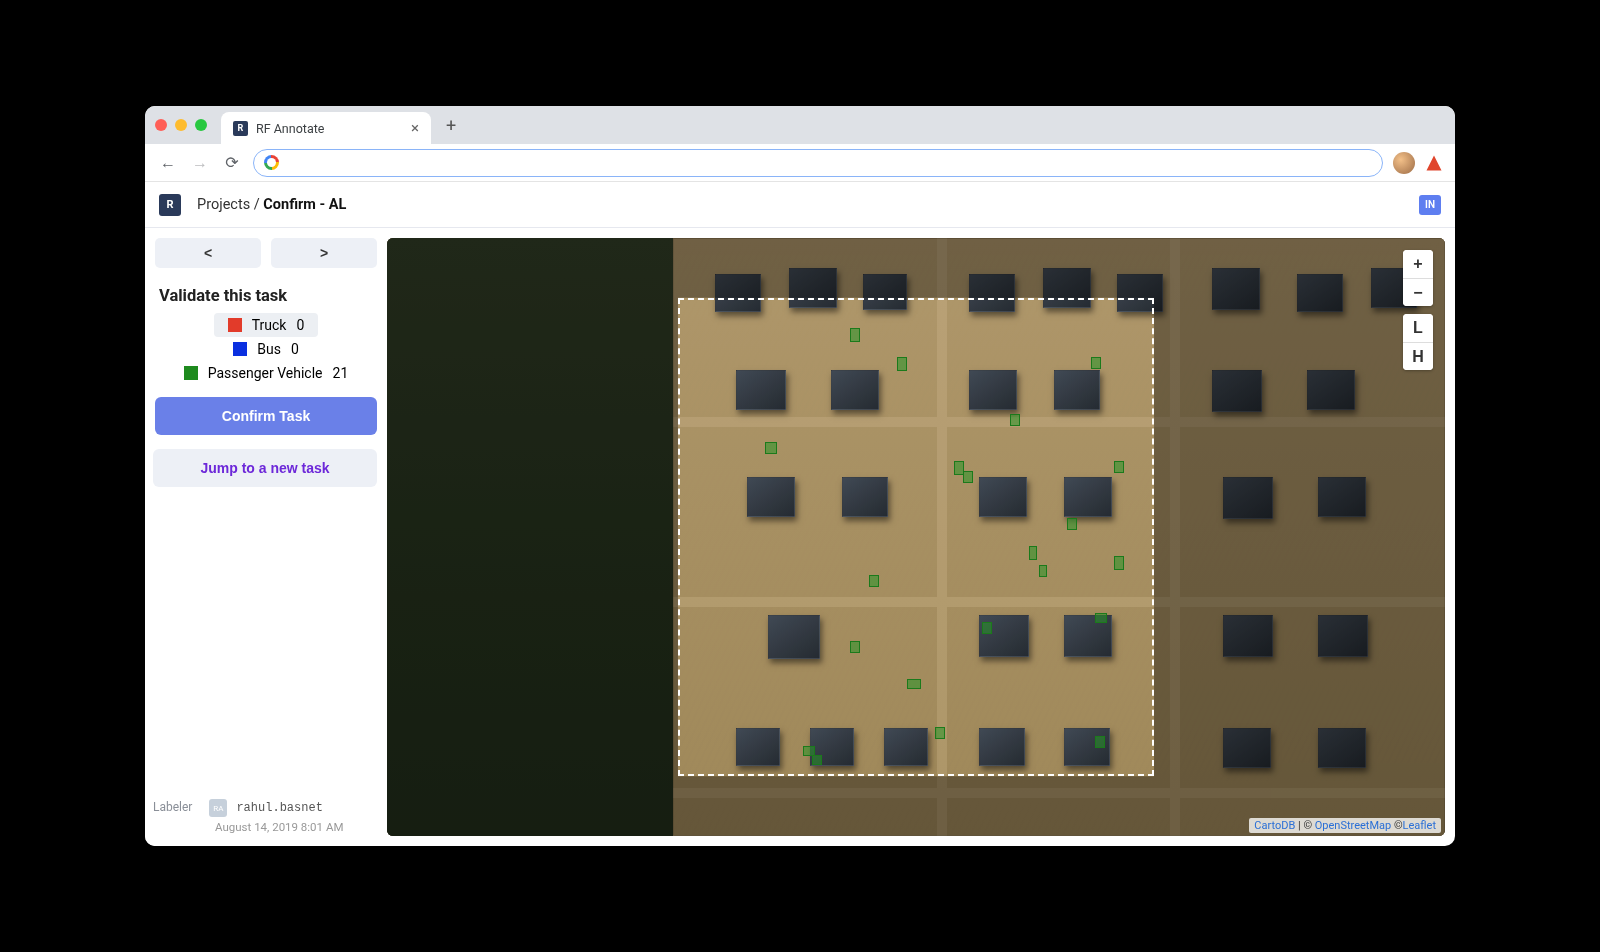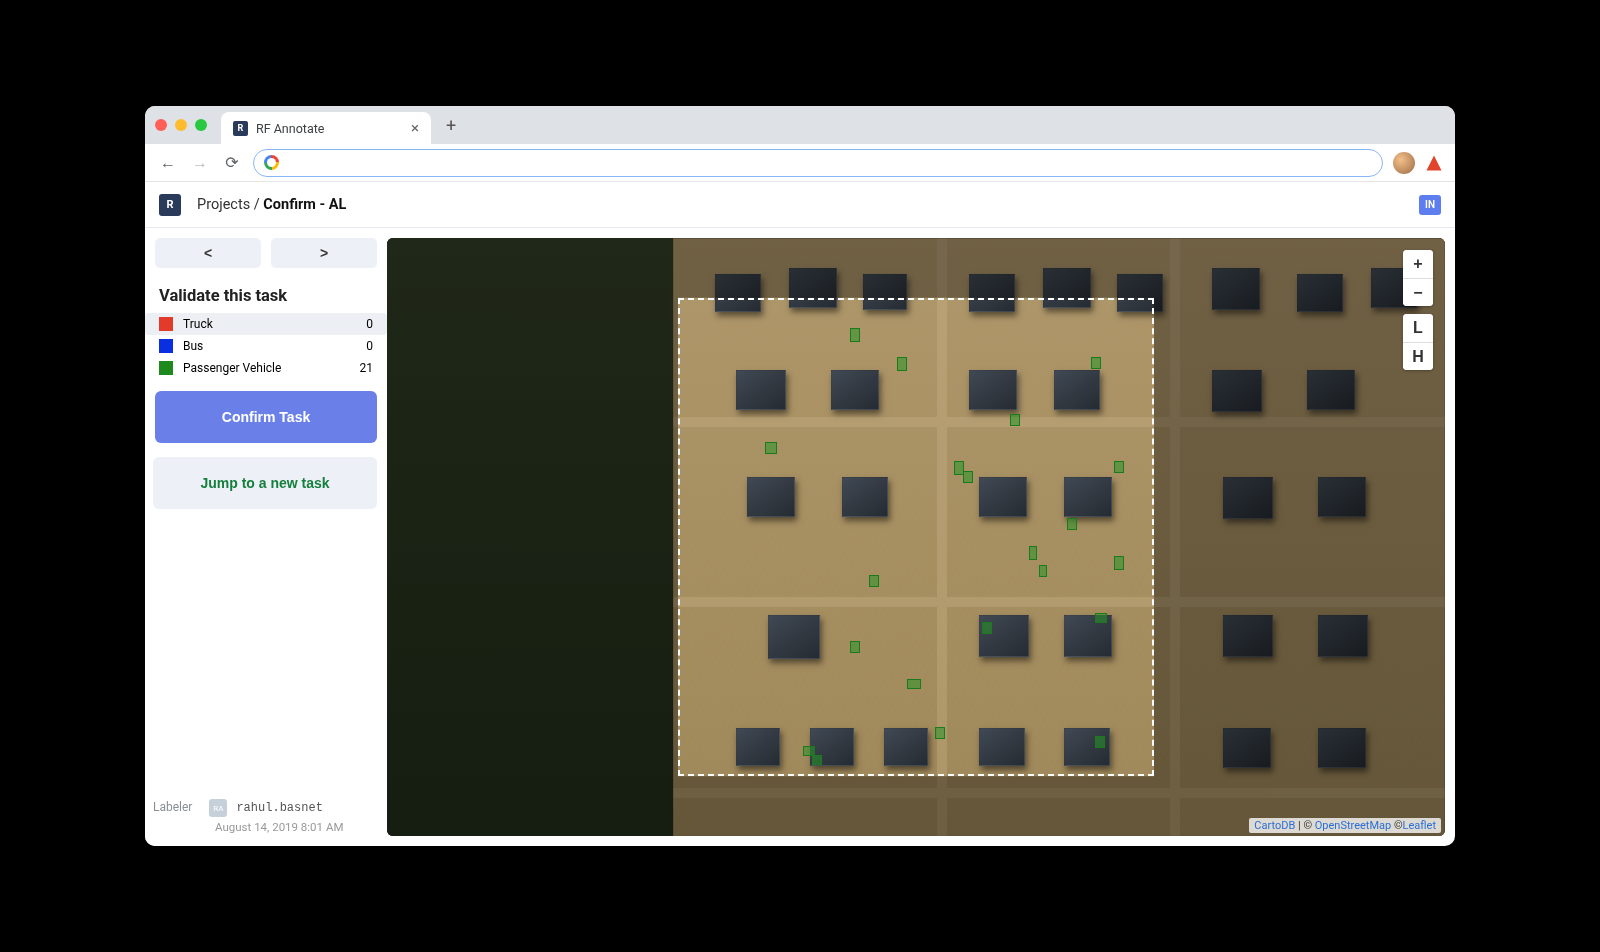--- a/index.html
+++ b/index.html
@@ -122,38 +122,38 @@
     flex:1; height:30px;
     border:none; background:#edf0f6; color:#333;
     border-radius:5px;
     font-size:14px; font-weight:700;
     cursor:pointer;
   }
   .side-title {
     font-weight:700; font-size:16.5px; color:#222;
     padding: 18px 14px 8px;
   }
-  .classes { display:flex; flex-direction:column; font-size:12px; }
+  .classes { display:flex; flex-direction:column; font-size:14px;align-items:center; }
   .class-row {
     display:flex; align-items:center;
     padding: 4px 14px;
     gap: 10px;
     border-radius:4px;
   }
   .class-row.selected { background:#eceff3; }
   .swatch { width:14px; height:14px; }
   .class-count { margin-left:auto; font-variant-numeric: tabular-nums; }
   .sidebtn {
-    margin: 12px 10px 0; height: 52px;
+    margin: 12px 10px 0; height: 38px;
     border:none; border-radius:6px;
     font-size:14px; font-weight:600;
     cursor:pointer;
   }
   .sidebtn.primary { background:#6a80e8; color:#fff; }
-  .sidebtn.secondary { background:#edf0f6; color:#15803d; margin-top:14px;margin-left:8px; }
+  .sidebtn.secondary { background:#edf0f6; color:#6d28d9; margin-top:14px;margin-left:8px; }
   .sidefoot {
     margin-top:auto;
     padding: 10px 8px 12px;
     font-size:12px; color:#8a8f98;
   }
   .sidefoot .lbl { display:inline-block; margin-right:14px; }
   .sidefoot .mini-av {
     width:18px;height:18px; background:#c6d0db; border-radius:3px;
     font-size:8px; color:#fff; display:inline-flex;align-items:center;justify-content:center;
     vertical-align:middle; margin-right:6px;

